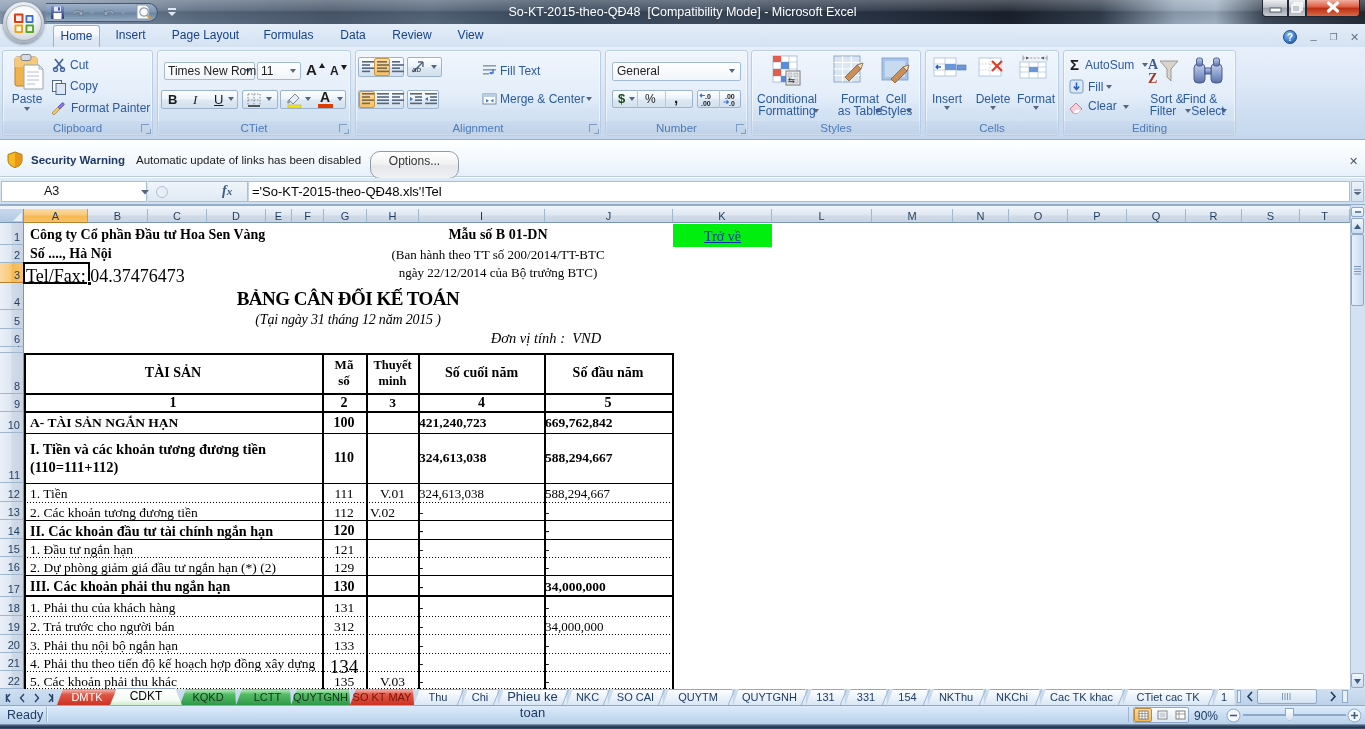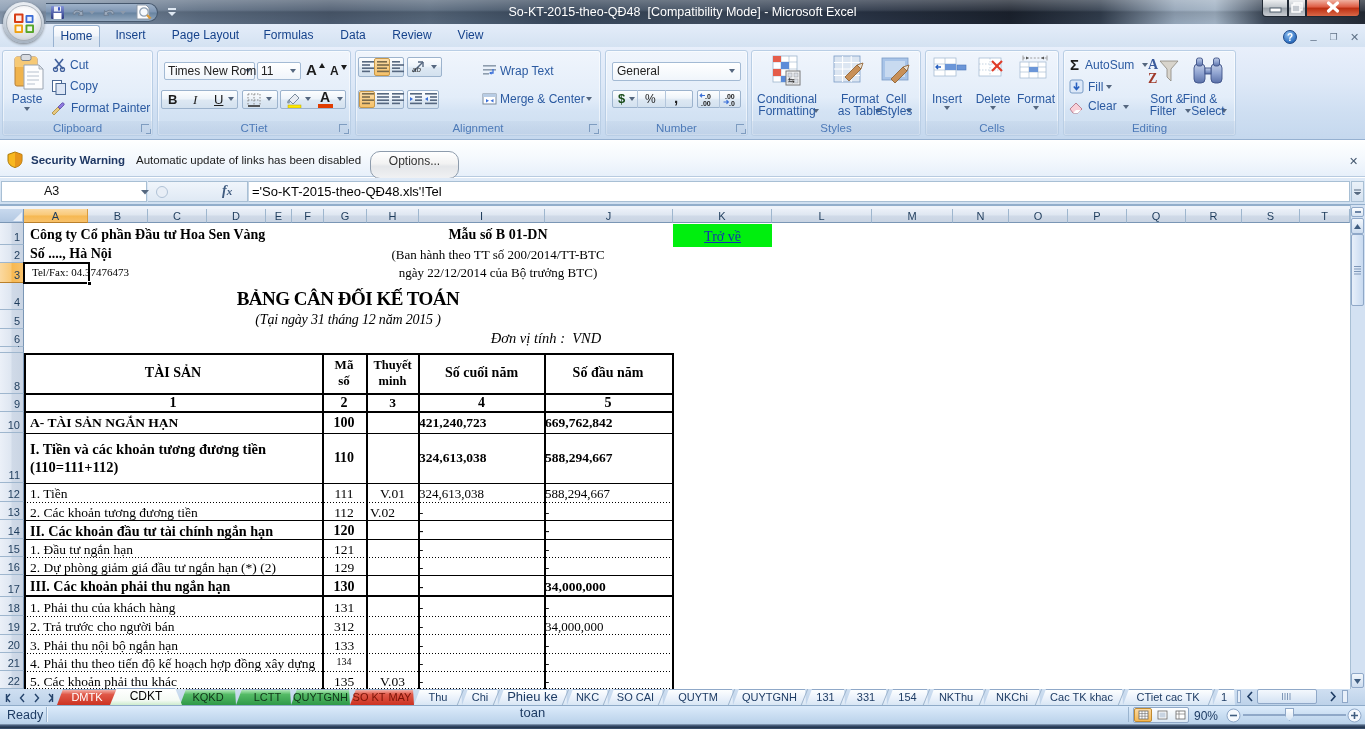--- a/index.html
+++ b/index.html
@@ -317,21 +317,21 @@
   </svg>
 <svg class="icon" style="left:482px;top:64px" width="16" height="14">
     <g fill="#8e9dae">
       <rect x="1" y="1" width="13" height="1.6"></rect>
       <rect x="1" y="5" width="13" height="1.6"></rect>
       <rect x="1" y="9" width="6" height="1.6"></rect>
     </g>
     <path d="M11 5 L11 9 L8 9" stroke="#3a6fd8" stroke-width="1.3" fill="none"></path>
     <path d="M9.5 7.5 L7 9 L9.5 10.8 Z" fill="#3a6fd8"></path>
   </svg>
-<div class="btxt" style="left:500px;top:64px">Wrap Text</div>
+<div class="btxt" style="left:500px;top:64px">Fill Text</div>
 <svg class="icon" style="left:482px;top:93px" width="16" height="13">
     <rect x="1" y="1" width="13" height="10" fill="#fff" stroke="#7a8a9c" stroke-width="1"></rect>
     <rect x="1" y="1" width="13" height="3" fill="#b8cce4"></rect>
     <g fill="#3a6fd8">
       <path d="M4 6 L7 7.7 L4 9.5 Z"></path>
       <path d="M11.5 6 L8.5 7.7 L11.5 9.5 Z"></path>
     </g>
   </svg>
 <div class="btxt" style="left:500px;top:92px">Merge &amp; Center</div>
 <div class="dar" style="left:586px;top:97px"></div>
@@ -579,21 +579,21 @@
 <div class="rowhdr" style="top:575px;height:22px">17</div>
 <div class="rowhdr" style="top:597px;height:19px">18</div>
 <div class="rowhdr" style="top:616px;height:19px">19</div>
 <div class="rowhdr" style="top:635px;height:18px">20</div>
 <div class="rowhdr" style="top:653px;height:18px">21</div>
 <div class="rowhdr" style="top:671px;height:18px">22</div>
 <div style="position:absolute;left:673px;top:224px;width:99px;height:23px;background:#00ef0e;z-index:2"></div>
 <div class="cell ser" style="left:673px;top:229px;width:99px;text-align:center;color:#1330b0;text-decoration:underline;font-size:14px">Trở về</div>
 <div class="cell ser" style="left:30px;top:227px;font-weight:bold;font-size:14px">Công ty Cổ phần Đầu tư Hoa Sen Vàng</div>
 <div class="cell ser" style="left:30px;top:246px;font-weight:bold;font-size:14px">Số ...., Hà Nội</div>
-<div class="cell ser" style="left:32px;top:266px;font-size:11px">Tel/Fax: 04.37476473</div>
+<div class="cell ser" style="left:26px;top:266px;font-size:18px">Tel/Fax: 04.37476473</div>
 <div class="cell ser ctr" style="left:398px;top:227px;width:200px;font-weight:bold;font-size:14px">Mẫu số B 01-DN</div>
 <div class="cell ser ctr" style="left:348px;top:247px;width:300px;font-size:13px">(Ban hành theo TT số 200/2014/TT-BTC</div>
 <div class="cell ser ctr" style="left:348px;top:265px;width:300px;font-size:13px">ngày 22/12/2014 của Bộ trưởng BTC)</div>
 <div class="cell ser ctr" style="left:148px;top:288px;width:400px;font-weight:bold;font-size:19px;letter-spacing:-0.5px">BẢNG CÂN ĐỐI KẾ TOÁN</div>
 <div class="cell ser ctr" style="left:148px;top:312px;width:400px;font-style:italic;font-size:14px;letter-spacing:-0.2px">(Tại ngày 31 tháng 12 năm 2015 )</div>
 <div class="cell ser ctr" style="left:419px;top:330px;width:254px;font-style:italic;font-size:14.5px">Đơn vị tính :&nbsp; VND</div>
 <div style="position:absolute;left:23px;top:262px;width:67px;height:22px;border:2px solid #000;z-index:5"></div>
 <div style="position:absolute;left:87px;top:281px;width:5px;height:5px;background:#000;border:1px solid #fff;z-index:6"></div>
 <div class="tl" style="left:23.5px;top:353px;width:2px;height:336px"></div>
 <div class="tl" style="left:321.5px;top:353px;width:2px;height:336px"></div>
@@ -668,21 +668,21 @@
 <div class="cell ser num" style="left:545px;top:600.0px;width:120px;font-size:13.0px">-</div>
 <div class="cell ser" style="left:30px;top:618.5px;font-size:13.5px">2. Trả trước cho người bán</div>
 <div class="cell ser ctr" style="left:322px;top:619.0px;width:44px;font-size:13.5px">312</div>
 <div class="cell ser num" style="left:419px;top:619.0px;width:118px;font-size:13.0px">-</div>
 <div class="cell ser num" style="left:545px;top:619.0px;width:123px;font-size:13.0px">34,000,000</div>
 <div class="cell ser" style="left:30px;top:637.5px;font-size:13.5px">3. Phải thu nội bộ ngắn hạn</div>
 <div class="cell ser ctr" style="left:322px;top:638.0px;width:44px;font-size:13.5px">133</div>
 <div class="cell ser num" style="left:419px;top:638.0px;width:118px;font-size:13.0px">-</div>
 <div class="cell ser num" style="left:545px;top:638.0px;width:120px;font-size:13.0px">-</div>
 <div class="cell ser" style="left:30px;top:655.5px;font-size:13.5px">4. Phải thu theo tiến độ kế hoạch hợp đồng xây dựng</div>
-<div class="cell ser ctr" style="left:322px;top:656.0px;width:44px;font-size:10px">134</div>
+<div class="cell ser ctr" style="left:322px;top:656.0px;width:44px;font-size:19px">134</div>
 <div class="cell ser num" style="left:419px;top:656.0px;width:118px;font-size:13.0px">-</div>
 <div class="cell ser num" style="left:545px;top:656.0px;width:120px;font-size:13.0px">-</div>
 <div class="cell ser" style="left:30px;top:673.5px;font-size:13.5px">5. Các khoản phải thu khác</div>
 <div class="cell ser ctr" style="left:322px;top:674.0px;width:44px;font-size:13.5px">135</div>
 <div class="cell ser ctr" style="left:367px;top:674.0px;width:51px;font-size:13.5px">V.03</div>
 <div class="cell ser num" style="left:419px;top:674.0px;width:118px;font-size:13.0px">-</div>
 <div class="cell ser num" style="left:545px;top:674.0px;width:120px;font-size:13.0px">-</div>
 <div style="position:absolute;left:1350px;top:205px;width:15px;height:484px;background:#d3e1f2;border-left:1px solid #a8bfd4;z-index:2"></div>
 <div style="position:absolute;left:1351px;top:207px;width:13px;height:10px;background:linear-gradient(180deg,#fdfeff,#d7e4f2);border:1px solid #8fa8c8;border-radius:2px;z-index:3"></div>
 <div style="position:absolute;left:1355px;top:211px;width:6px;height:2px;background:#6b84a5;z-index:4"></div>

